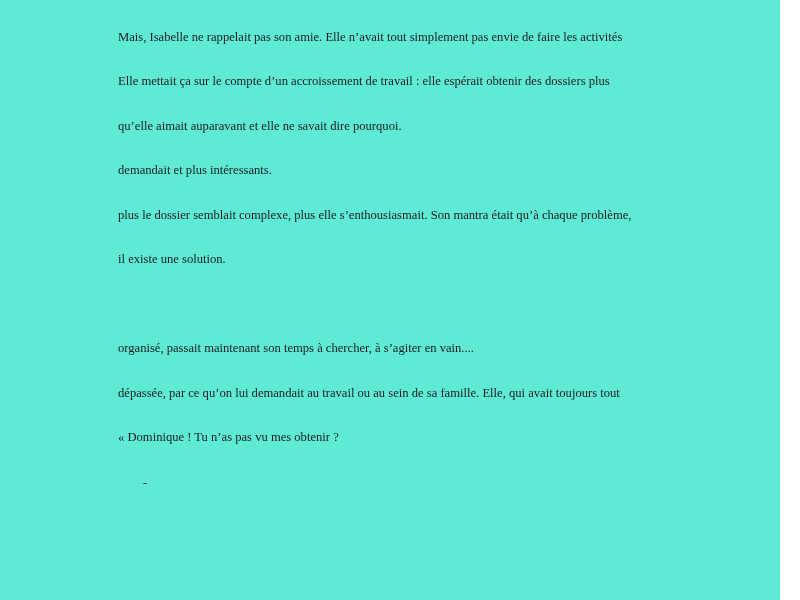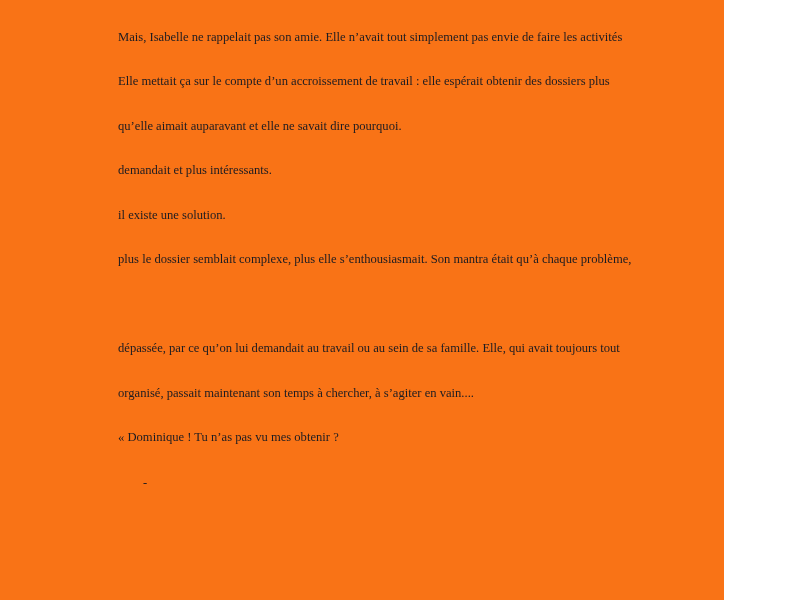--- a/index.html
+++ b/index.html
@@ -9,23 +9,23 @@
   }
   body {
     width: 800px;
     height: 600px;
     overflow: hidden;
     font-family: "Liberation Serif", "DejaVu Serif", serif;
     color: #1c1c22;
   }
   #page {
     position: relative;
-    width: 724px;
+    width: 780px;
     height: 600px;
-    background: #f97316;
+    background: #5eead4;
     box-sizing: border-box;
     padding-left: 32px;
   }
   #text-column {
     position: absolute;
     left: 118px;
     top: 0px;
     width: 572px;
     font-size: 12.6px;
     line-height: 14.85px;
@@ -68,29 +68,29 @@
 <body>
 
 <div id="page">
   <div id="text-column">
 
     <p class="para regular">
       <span class="line">Mais, Isabelle ne rappelait pas son amie. Elle n’avait tout simplement pas envie de faire les activités</span>
       <span class="line">Elle mettait ça sur le compte d’un accroissement de travail : elle espérait obtenir des dossiers plus</span>
       <span class="line">qu’elle aimait auparavant et elle ne savait dire pourquoi.</span>
       <span class="line">demandait et plus intéressants.</span>
+      <span class="line">plus le dossier semblait complexe, plus elle s’enthousiasmait. Son mantra était qu’à chaque problème,</span>
       <span class="line">il existe une solution.</span>
-      <span class="line">plus le dossier semblait complexe, plus elle s’enthousiasmait. Son mantra était qu’à chaque problème,</span>
     </p>
 
     <div class="spacer">&nbsp;</div>
 
     <p class="para regular">
+      <span class="line">organisé, passait maintenant son temps à chercher, à s’agiter en vain....</span>
       <span class="line">dépassée, par ce qu’on lui demandait au travail ou au sein de sa famille. Elle, qui avait toujours tout</span>
-      <span class="line">organisé, passait maintenant son temps à chercher, à s’agiter en vain....</span>
       <span class="line">« Dominique ! Tu n’as pas vu mes obtenir ?</span>
     </p>
 
     <ul class="dialogue-list">
       <li class="dialogue-item">
         <span class="dialogue-dash">-</span>
         
       </li>
 
     </ul>

